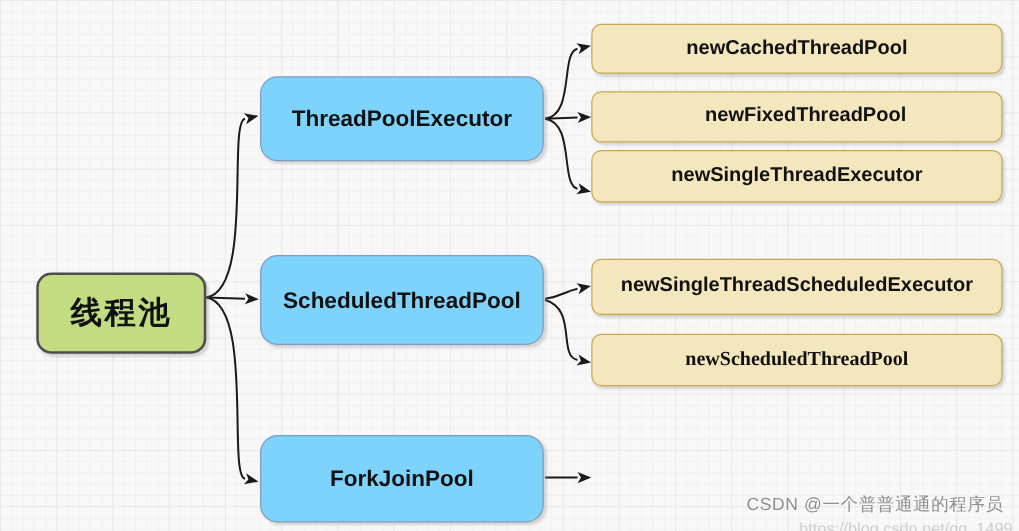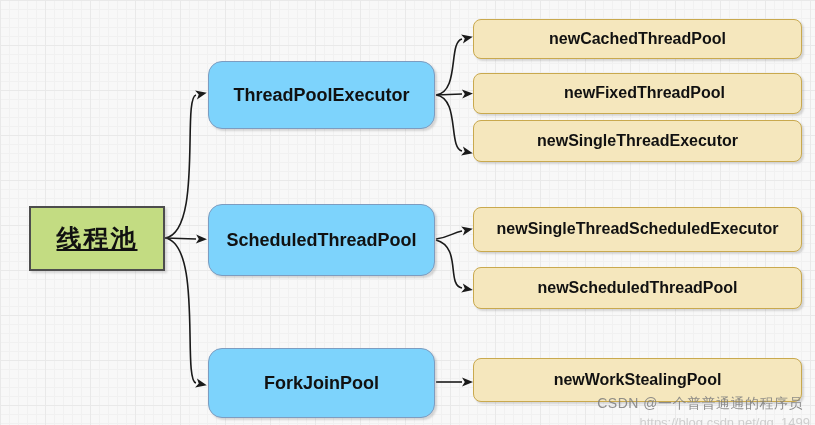--- a/index.html
+++ b/index.html
@@ -16,42 +16,42 @@
   }
   .canvas{position:absolute;inset:0;}
   svg.edges{position:absolute;left:0;top:0;z-index:1;}
   .node{
     position:absolute;z-index:2;display:flex;align-items:center;justify-content:center;
     text-align:center;font-weight:bold;color:#111;
     box-shadow:2px 2px 2px rgba(150,150,150,0.35);
     box-sizing:border-box;line-height:1.15;
   }
   .node-root{
-    left:29px;top:206px;width:136px;height:65px;
-    background:#c3dc82;border:2px solid #4d4d4d;border-radius:0;
-    font-size:25px;letter-spacing:2px;text-decoration:underline;
+    left:29px;top:218px;width:136px;height:65px;
+    background:#c3dc82;border:2px solid #4d4d4d;border-radius:12px;
+    font-size:25px;letter-spacing:2px;
   }
   .node-branch{
     left:208px;width:227px;
     background:#7dd3fc;border:1.5px solid #7d9cc0;border-radius:14px;
     font-size:18px;
   }
   .node-leaf{
     left:473px;width:329px;
     background:#f5e7bd;border:1.5px solid #c9a94e;border-radius:8px;
     font-size:16px;
   }
   #branch-tpe{top:61px;height:68px;}
   #branch-stpe{top:204px;height:72px;flex-direction:column;}
   #branch-fjp{top:348px;height:70px;}
   #leaf-0{top:19px;height:40px;}
   #leaf-1{top:73px;height:41px;padding-left:14px;}
   #leaf-2{top:120px;height:42px;}
   #leaf-3{top:207px;height:45px;align-items:center;}
-  #leaf-4{top:267px;height:42px;}
+  #leaf-4{top:267px;height:42px;font-family:Liberation Serif, serif;}
   #leaf-5{top:358px;height:44px;}
   .watermark{
     position:absolute;z-index:3;right:12px;top:395px;width:290px;
     text-align:right;font-size:14px;color:rgba(125,125,125,0.85);
     letter-spacing:0.5px;white-space:nowrap;
   }
   .watermark-url{
     position:absolute;z-index:3;right:5px;top:415px;width:260px;
     text-align:right;font-size:13px;color:rgba(185,185,185,0.65);
     white-space:nowrap;
@@ -110,20 +110,17 @@
   </div>
 
   <div class="node node-leaf" id="leaf-3">
     <span>newSingleThreadScheduledExecutor</span>
   </div>
 
   <div class="node node-leaf" id="leaf-4">
     <span>newScheduledThreadPool</span>
   </div>
 
-  <div class="node node-leaf" id="leaf-5">
-    <span>newWorkStealingPool</span>
-  </div>
 
   <div class="watermark">CSDN @一个普普通通的程序员</div>
   <div class="watermark-url">https://blog.csdn.net/qq_1499</div>
 
 </div>
 
 </body></html>

